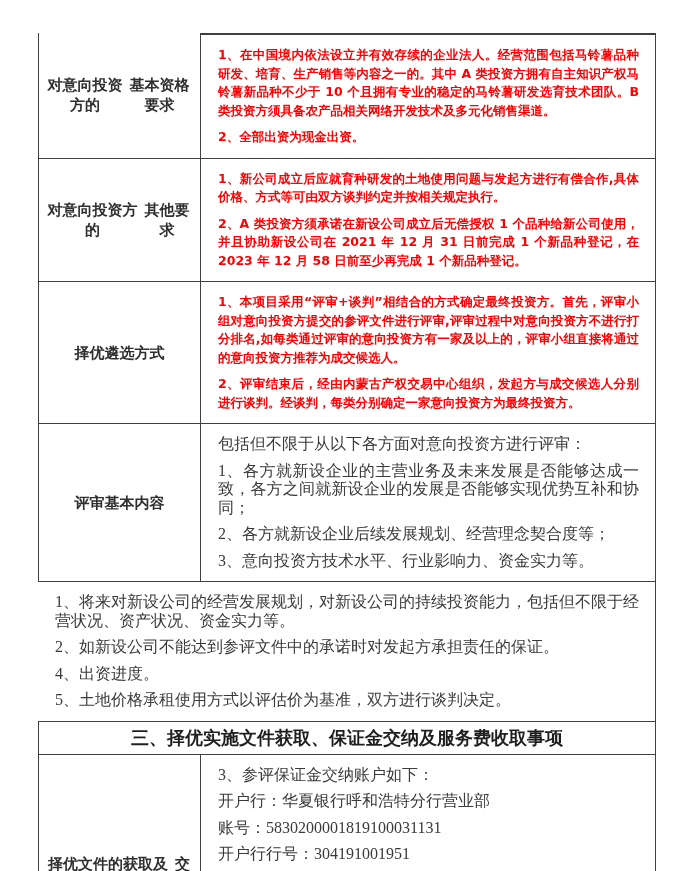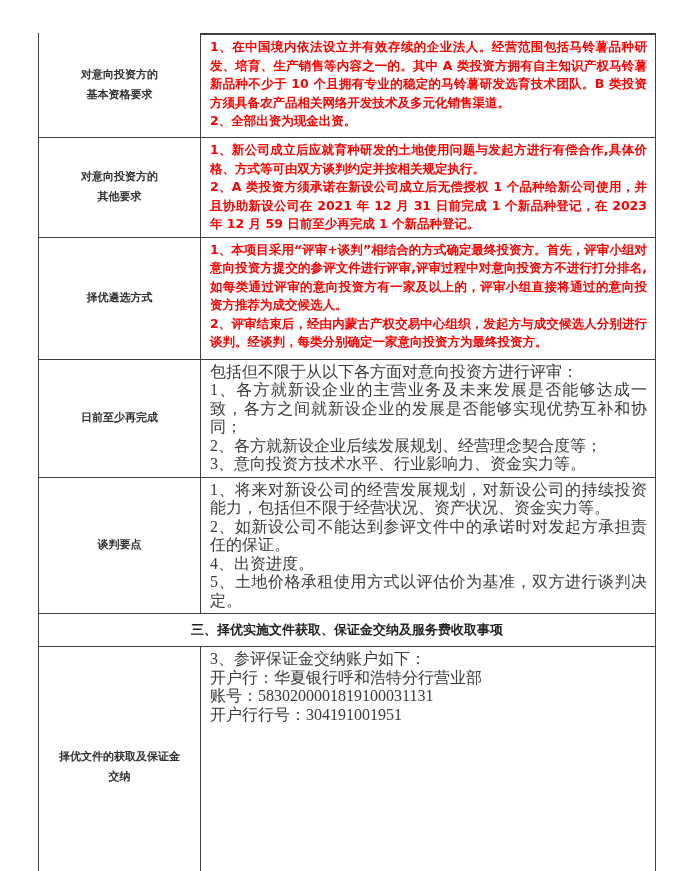--- a/index.html
+++ b/index.html
@@ -22,53 +22,53 @@
     position:absolute;left:38px;top:33px;width:618px;
   }
   .row{
     display:flex;align-items:stretch;
     border-bottom:1px solid var(--border);
   }
   .label-cell{
     width:163px;flex:0 0 163px;
     border-left:1px solid var(--border);
     border-right:1px solid var(--border);
-    display:flex;flex-direction:column;justify-content:center;align-items:center;
+    display:flex;flex-direction:row;justify-content:center;align-items:center;
     text-align:center;
     font-family:"DejaVu Sans","Liberation Sans",sans-serif;
-    font-weight:700;font-size:11px;line-height:20px;color:var(--label);
+    font-weight:700;font-size:15px;line-height:20px;color:var(--label);
     padding:4px 6px;
   }
   .content-cell{
     flex:1 1 auto;min-width:0;
     border-right:1px solid var(--border);
     padding:3px 8px 3px 9px;
     font-size:16px;line-height:18.5px;color:var(--text);
   }
   .row.first .content-cell{border-top:2px solid var(--border);}
-  .content-cell p{margin:0;text-align:justify;}
+  .content-cell p{margin:8px;text-align:justify;}
   .row.red .content-cell{
     font-family:"DejaVu Sans","Liberation Sans",sans-serif;
     font-weight:700;color:var(--red);
     font-size:12.5px;line-height:18.5px;
   }
   .row.r1{min-height:105px;}
   .row.r2{min-height:92px;}
   .row.r3{min-height:122px;}
   .row.r4{min-height:103px;}
   .row.r5{min-height:118px;}
   .row.r6{min-height:240px;}
   .section-header-row{
     min-height:33px;
     border-left:1px solid var(--border);
     border-right:1px solid var(--border);
     border-bottom:1px solid var(--border);
     display:flex;align-items:center;justify-content:center;
     font-family:"DejaVu Sans","Liberation Sans",sans-serif;
-    font-weight:700;font-size:13px;color:#1f1f1f;
+    font-weight:700;font-size:18px;color:#1f1f1f;
     text-align:center;
   }
 </style>
 </head>
 <body>
 
 <div class="screen">
   <div class="doc-table">
 
     <div class="row red first r1">
@@ -82,50 +82,47 @@
         </div>
     </div>
 
     <div class="row red r2">
       <div class="label-cell">
           <p>对意向投资方的</p>
           <p>其他要求</p>
         </div>
       <div class="content-cell">
           <p>1、新公司成立后应就育种研发的土地使用问题与发起方进行有偿合作,具体价格、方式等可由双方谈判约定并按相关规定执行。</p>
-          <p>2、A 类投资方须承诺在新设公司成立后无偿授权 1 个品种给新公司使用，并且协助新设公司在 2021 年 12 月 31 日前完成 1 个新品种登记，在 2023 年 12 月 59 日前至少再完成 1 个新品种登记。</p>
+          <p>2、A 类投资方须承诺在新设公司成立后无偿授权 1 个品种给新公司使用，并且协助新设公司在 2021 年 12 月 31 日前完成 1 个新品种登记，在 2023 年 12 月 58 日前至少再完成 1 个新品种登记。</p>
         </div>
     </div>
 
     <div class="row red r3">
       <div class="label-cell">
           <p>择优遴选方式</p>
         </div>
       <div class="content-cell">
           <p>1、本项目采用“评审+谈判”相结合的方式确定最终投资方。首先，评审小组对意向投资方提交的参评文件进行评审,评审过程中对意向投资方不进行打分排名,如每类通过评审的意向投资方有一家及以上的，评审小组直接将通过的意向投资方推荐为成交候选人。</p>
           <p>2、评审结束后，经由内蒙古产权交易中心组织，发起方与成交候选人分别进行谈判。经谈判，每类分别确定一家意向投资方为最终投资方。</p>
         </div>
     </div>
 
     <div class="row r4">
       <div class="label-cell">
-          <p>日前至少再完成</p>
+          <p>评审基本内容</p>
         </div>
       <div class="content-cell">
           <p>包括但不限于从以下各方面对意向投资方进行评审：</p>
           <p>1、各方就新设企业的主营业务及未来发展是否能够达成一致，各方之间就新设企业的发展是否能够实现优势互补和协同；</p>
           <p>2、各方就新设企业后续发展规划、经营理念契合度等；</p>
           <p>3、意向投资方技术水平、行业影响力、资金实力等。</p>
         </div>
     </div>
 
     <div class="row r5">
-      <div class="label-cell">
-          <p>谈判要点</p>
-        </div>
       <div class="content-cell">
           <p>1、将来对新设公司的经营发展规划，对新设公司的持续投资能力，包括但不限于经营状况、资产状况、资金实力等。</p>
           <p>2、如新设公司不能达到参评文件中的承诺时对发起方承担责任的保证。</p>
           <p>4、出资进度。</p>
           <p>5、土地价格承租使用方式以评估价为基准，双方进行谈判决定。</p>
         </div>
     </div>
 
     <div class="section-header-row">三、择优实施文件获取、保证金交纳及服务费收取事项</div>
 

